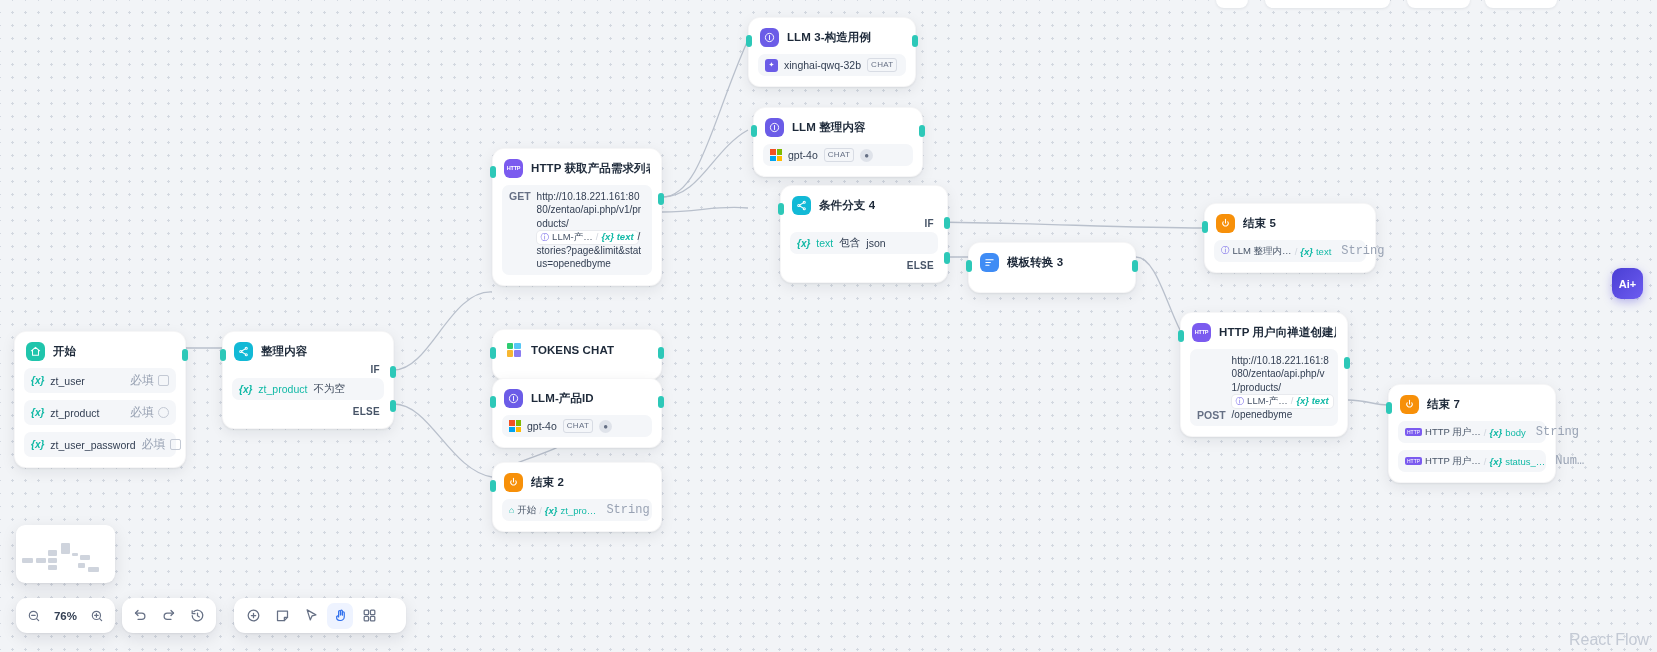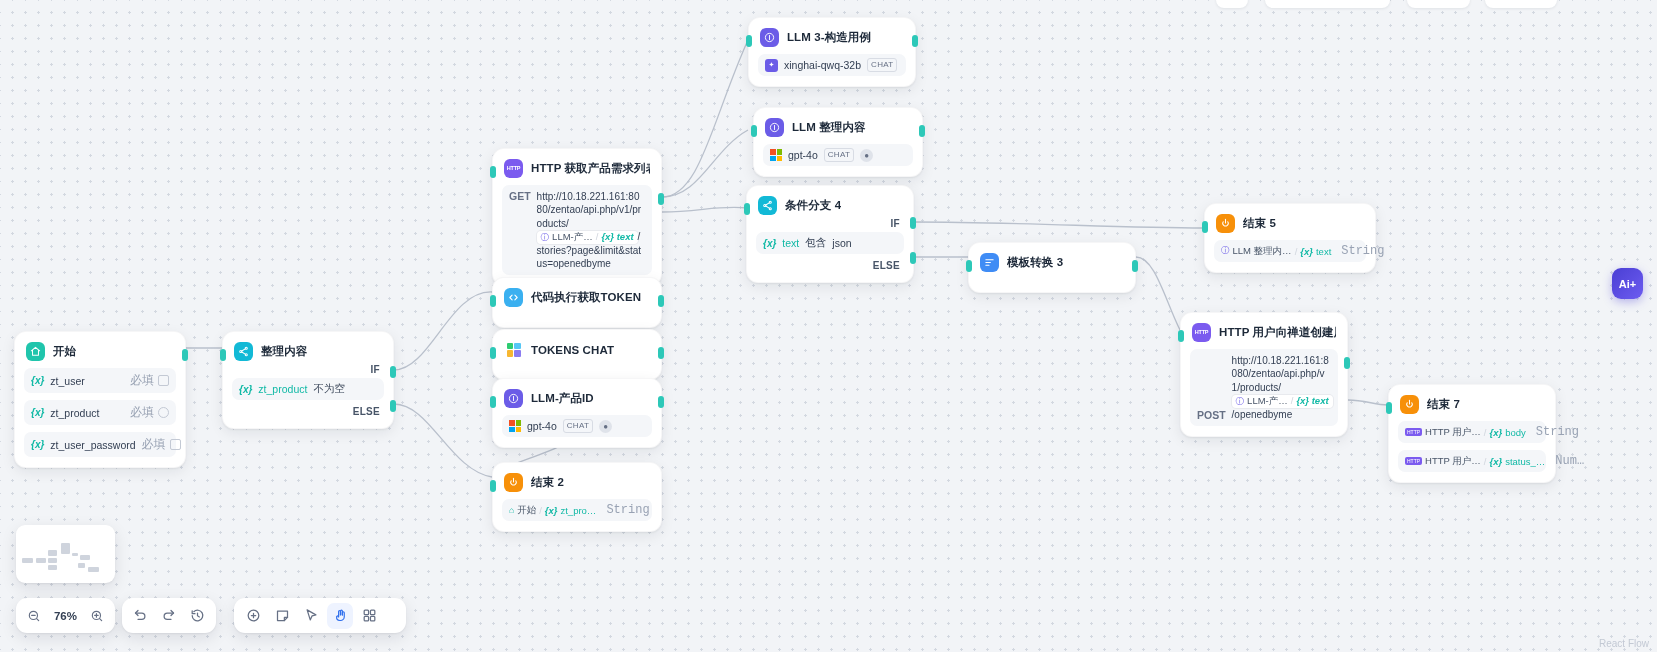--- a/index.html
+++ b/index.html
@@ -226,21 +226,21 @@
     background: #fff;
     border-radius: 8px;
     height: 16px;
     box-shadow: 0 1px 3px rgba(16,24,40,0.08);
     z-index: 5;
   }
 
   .wm {
     position: absolute;
     right: 8px; bottom: 3px;
-    font-size: 10px;
+    font-size: 16px;
     color: #c3c9d4;
     z-index: 5;
   }
 </style>
 </head>
 <body>
 
 <div id="canvas">
 
   <div class="top-stub" style="left:1216px; width:32px;"></div>
@@ -338,32 +338,20 @@
         <span>http://10.18.221.161:8080/zentao/api.php/v1/products/</span><span class="chip">
             <span class="ci">ⓘ</span>
             <span>LLM-产…</span>
             <span class="sep">/</span>
             <span class="vx">{x} text</span>
           </span><span>/stories?page&amp;limit&amp;status=openedbyme</span>
       </span>
     </div>
   </div>
 
-  <div class="node compact" style="left:492px; top:277px; width:170px;">
-    <div class="port left" style="top:17px;"></div>
-    <div class="port right" style="top:17px;"></div>
-    <div class="node-head">
-      <div class="node-ico ico-code">
-        <svg width="11" height="11" viewBox="0 0 24 24" fill="none" stroke="#fff" stroke-width="2.4" stroke-linecap="round" stroke-linejoin="round">
-            <path d="M9 17 4 12l5-5M15 7l5 5-5 5"></path>
-          </svg>
-      </div>
-      <div class="node-title">代码执行获取TOKEN</div>
-    </div>
-  </div>
 
   <div class="node compact" style="left:492px; top:329px; width:170px;">
     <div class="port left" style="top:17px;"></div>
     <div class="port right" style="top:17px;"></div>
     <div class="node-head">
       <div class="node-ico ico-tokens">
         <span class="tokens-logo">
             <i></i>
             <i></i>
             <i></i>
@@ -459,21 +447,21 @@
           <i></i>
           <i></i>
           <i></i>
         </span>
       <span class="model-name">gpt-4o</span>
       <span class="tag">CHAT</span>
       <span class="eye">●</span>
     </div>
   </div>
 
-  <div class="node" style="left:746px; top:185px; width:168px;">
+  <div class="node" style="left:780px; top:185px; width:168px;">
     <div class="port left" style="top:17px;"></div>
     <div class="port right" style="top:31px;"></div>
     <div class="port right" style="top:66px;"></div>
     <div class="node-head">
       <div class="node-ico ico-cond">
         <svg width="11" height="11" viewBox="0 0 24 24" fill="none" stroke="#fff" stroke-width="2.2" stroke-linecap="round">
             <circle cx="18" cy="5" r="2.3"></circle>
             <circle cx="18" cy="19" r="2.3"></circle>
             <circle cx="6" cy="12" r="2.3"></circle>
             <path d="M8.2 11 15.8 6.2M8.2 13l7.6 4.8"></path>

